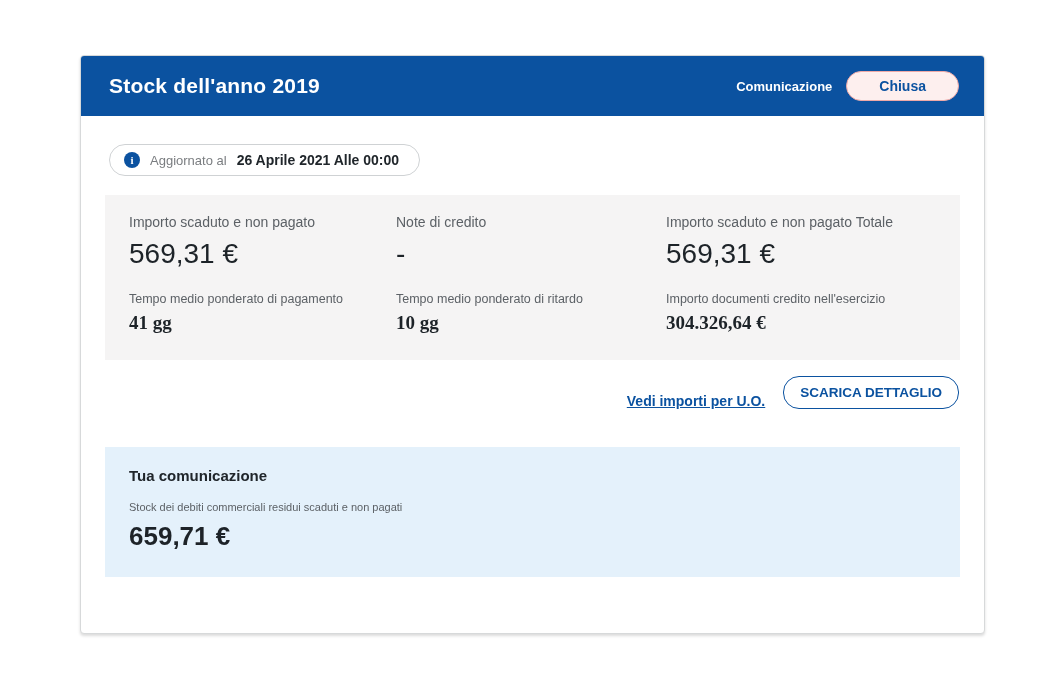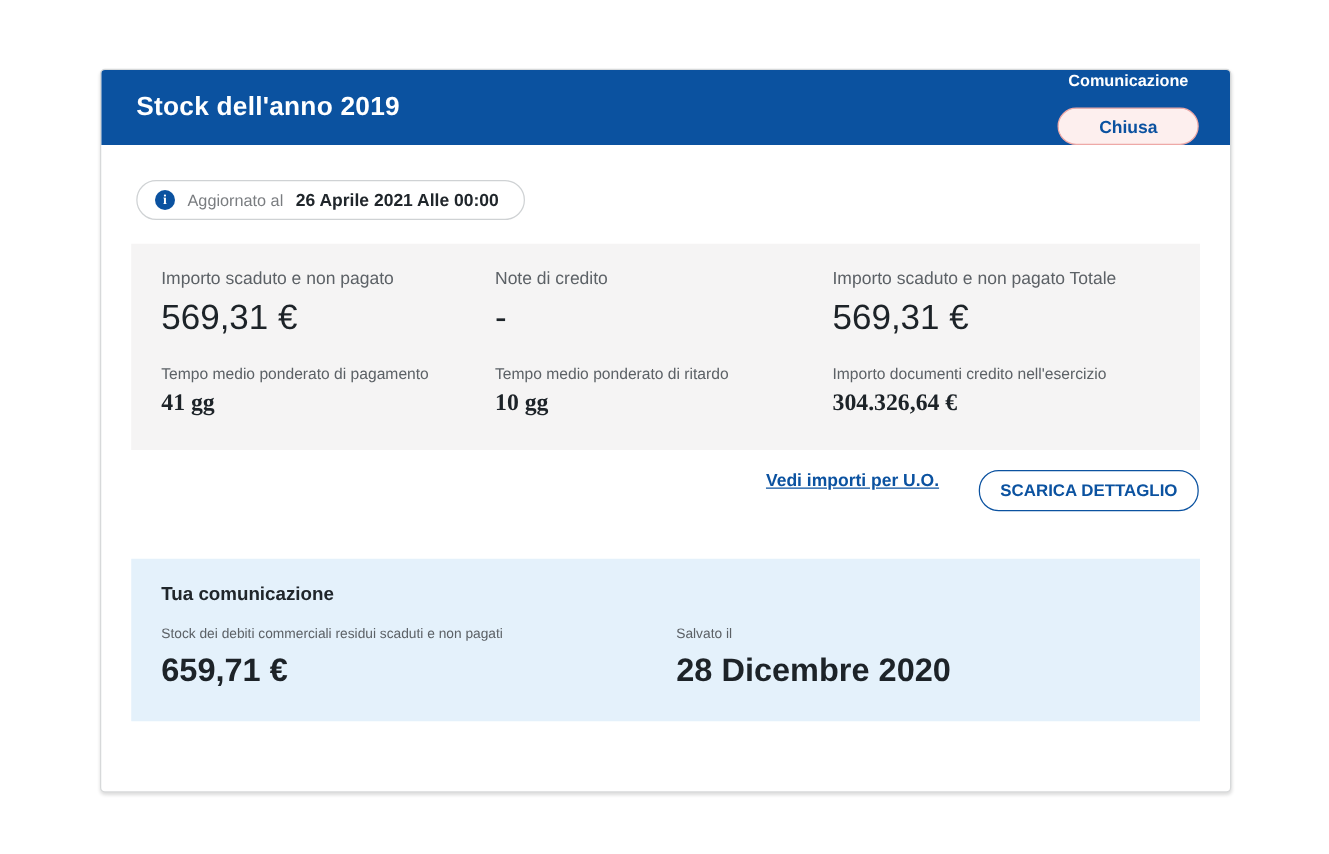--- a/index.html
+++ b/index.html
@@ -27,21 +27,21 @@
     align-items: center;
     justify-content: space-between;
     padding: 0 25px 0 28px;
   }
   .panel-title {
     color: #ffffff;
     font-size: 21px;
     font-weight: bold;
     letter-spacing: 0.2px;
   }
-  .header-right { display: flex; align-items: center; gap: 14px; flex-direction: column; }
+  .header-right { display: flex; align-items: center; gap: 14px; }
   .comm-label { color: #ffffff; font-size: 13px; font-weight: bold; }
   .status-pill {
     background: #fdefee;
     border: 1px solid #eea9a7;
     color: #0b52a0;
     font-size: 14px;
     font-weight: bold;
     border-radius: 16px;
     padding: 5px 32px;
     line-height: 18px;
@@ -92,23 +92,23 @@
     grid-template-columns: 267px 270px 1fr;
     grid-row-gap: 22px;
   }
   .metric-label-lg { color: #5c6166; font-size: 14px; margin-bottom: 9px; }
   .metric-value-lg { color: #1d2328; font-size: 28px; font-weight: normal; line-height: 1.1; }
   .metric-label-sm { color: #5c6166; font-size: 12.5px; margin-bottom: 7px; }
   .metric-value-md { color: #1d2328; font-size: 19px; font-weight: bold; line-height: 1.1; font-family: Liberation Serif, serif; }
 
   .actions-row {
     display: flex;
-    align-items: flex-start;
+    align-items: flex-end;
     justify-content: flex-end;
-    gap: 32px;
+    gap: 18px;
     margin: 16px 1px 38px 0;
   }
   .uo-link {
     color: #0b52a0;
     font-size: 14px;
     font-weight: bold;
     text-decoration: underline;
     cursor: pointer;
   }
   .outline-btn {
@@ -190,21 +190,17 @@
       <button class="outline-btn">SCARICA DETTAGLIO</button>
     </div>
 
     <div class="comm-card">
       <div class="card-title">Tua comunicazione</div>
       <div class="comm-grid">
         <div>
           <div class="comm-metric-label">Stock dei debiti commerciali residui scaduti e non pagati</div>
           <div class="comm-metric-value">659,71 €</div>
         </div>
-        <div>
-          <div class="comm-metric-label">Salvato il</div>
-          <div class="comm-metric-value">28 Dicembre 2020</div>
-        </div>
       </div>
     </div>
 
   </div>
 </div>
 
 </body></html>

